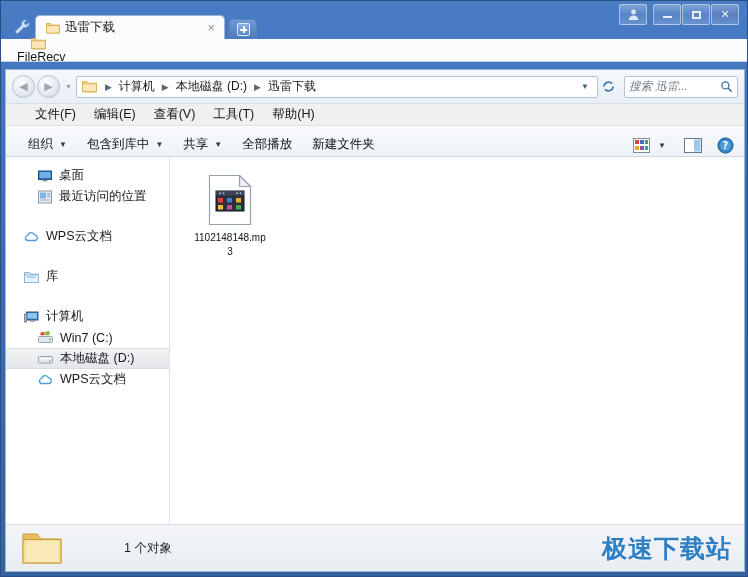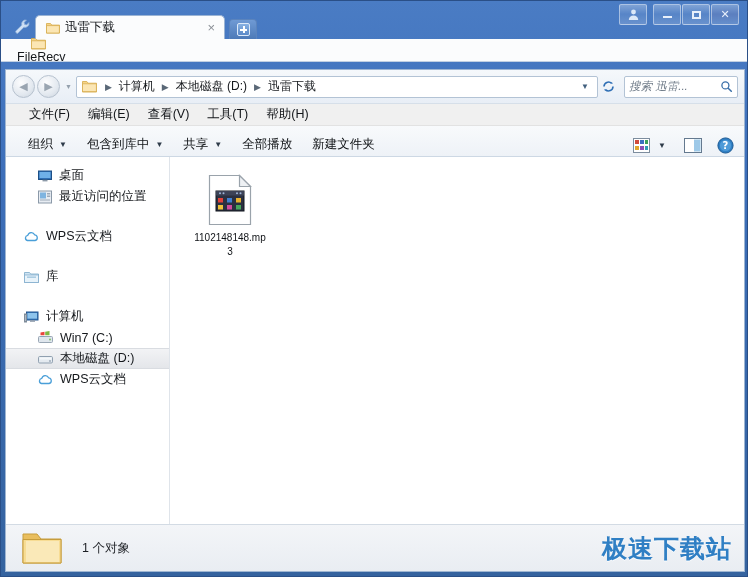--- a/index.html
+++ b/index.html
@@ -204,21 +204,21 @@
     color: #6f7b88;
     white-space: nowrap; overflow: hidden;
   }
 
   
   .menubar {
     height: 22px;
     background: #f0f0f0;
     display: flex;
     align-items: center;
-    padding-left: 14px;
+    padding-left: 20px;
     border-bottom: 1px solid #e2e2e2;
   }
   .menuitem {
     font-size: 12.5px;
     color: #111418;
     padding: 2px 9px;
     cursor: pointer;
   }
 
   
@@ -302,20 +302,21 @@
 
   
   .statusbar {
     height: 47px;
     background: linear-gradient(to bottom, #f3f5f8, #e9edf2);
     border-top: 1px solid #d3dbe4;
     display: flex;
     align-items: center;
     padding-left: 14px;
     position: relative;
+    gap: 42px;
   }
   .status-text {
     margin-left: 20px;
     font-size: 12.5px;
     color: #1c1f24;
   }
   .watermark {
     position: absolute;
     right: 12px; bottom: 6px;
     font-size: 25px;

